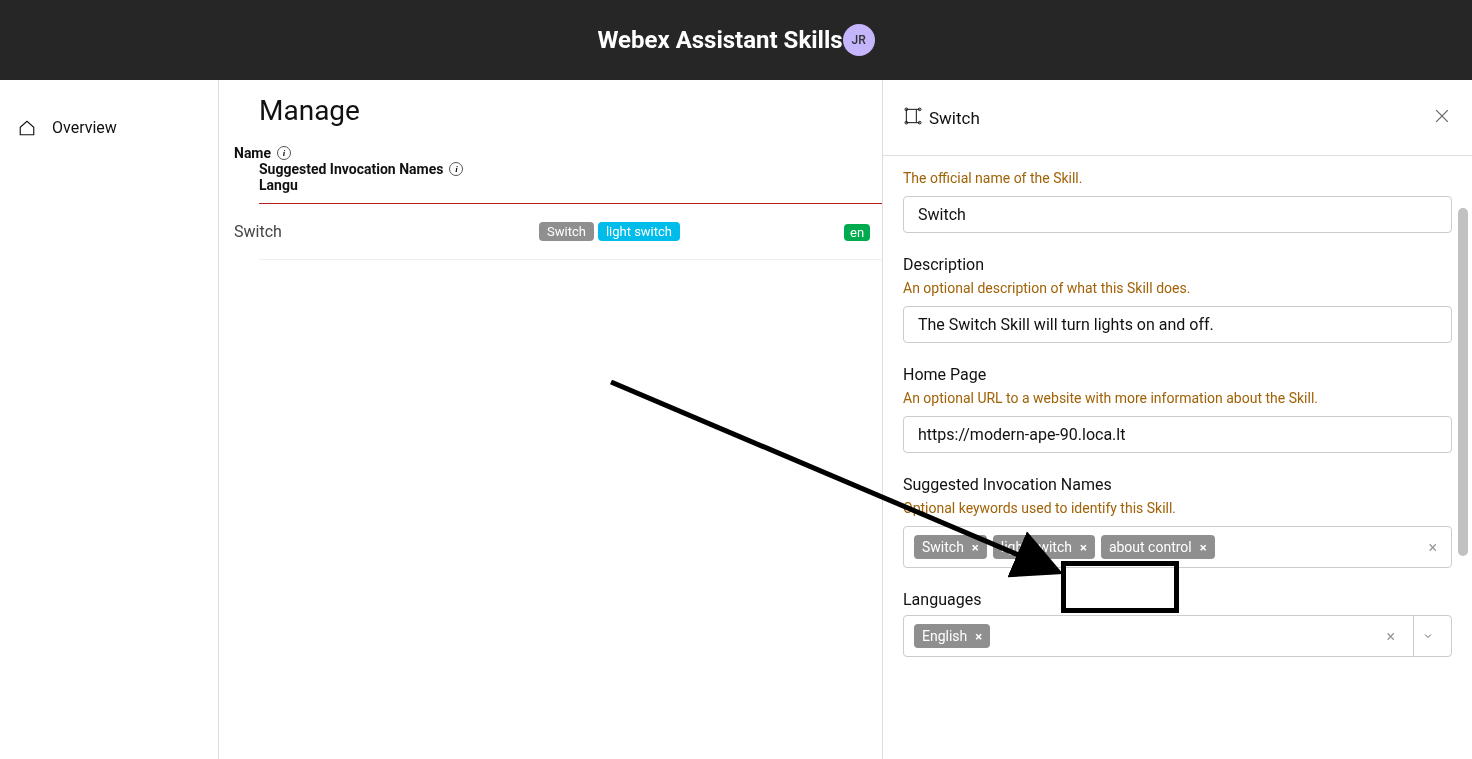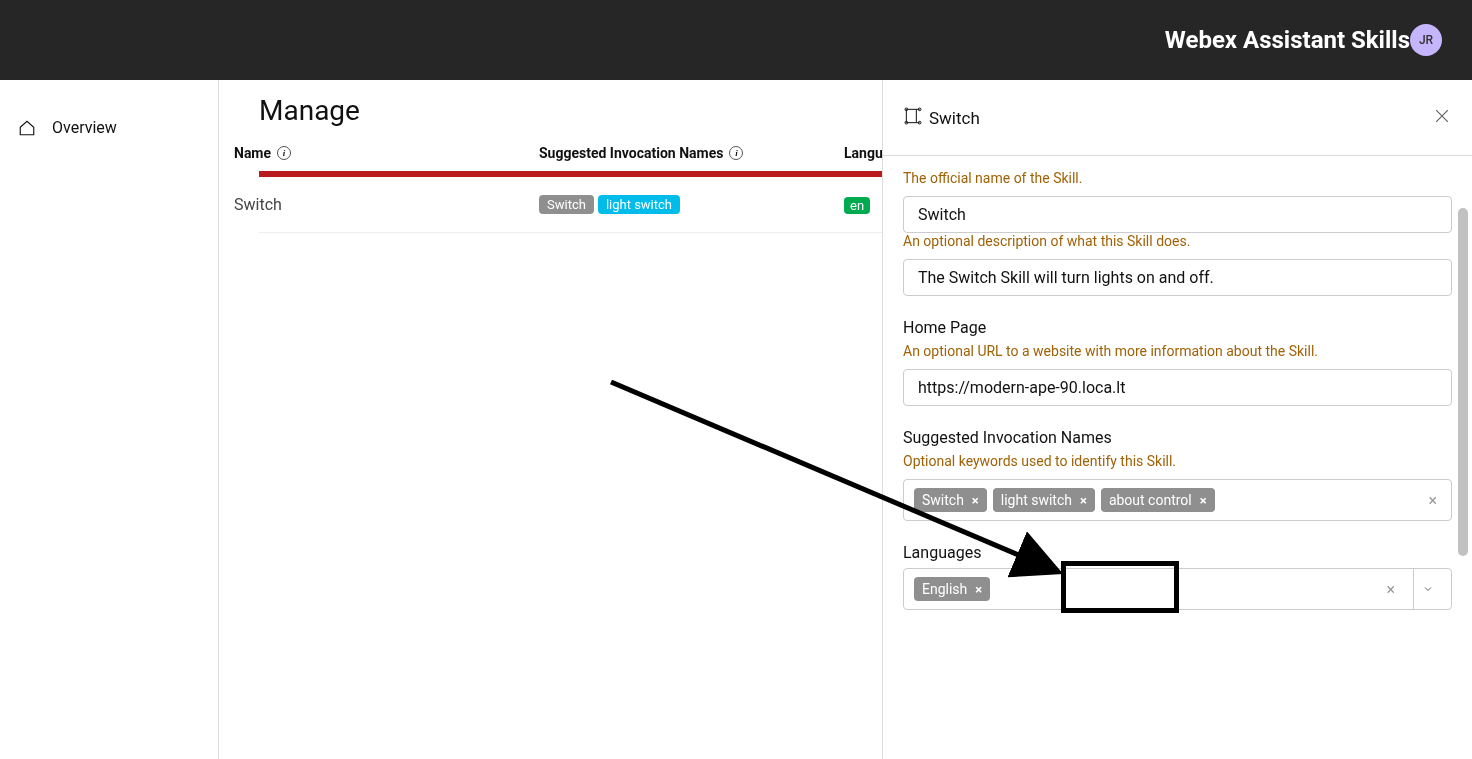--- a/index.html
+++ b/index.html
@@ -1,32 +1,32 @@
 <!DOCTYPE html>
 <html><head>
   <meta charset="utf-8">
   <style>
     * { margin: 0; padding: 0; box-sizing: border-box; }
     body { font-family: -apple-system, BlinkMacSystemFont, "Segoe UI", Roboto, Helvetica, Arial, sans-serif; background:#fff; color:#111; }
 
-    .header { background:#262626; color:#fff; height:80px; display:flex; align-items:center; justify-content:flex-end; padding:16px 30px; }
+    .header { background:#262626; color:#fff; height:80px; display:flex; align-items:center; justify-content:center; padding:16px 30px; }
     .header-title { font-size:24px; font-weight:700; }
     .avatar { width:32px; height:32px; border-radius:50%; background:#c4b5fd; color:#333; display:flex; align-items:center; justify-content:center; font-size:12px; font-weight:500; }
 
     .container { display:flex; height:calc(100vh - 80px); }
 
     .sidebar { width:219px; border-right:1px solid #ddd; padding-top:28px; padding-left:18px; }
     .sidebar-item { display:flex; align-items:center; gap:16px; padding:10px 0; cursor:pointer; font-size:16px; color:#111; }
     .sidebar-icon { width:18px; height:18px; display:flex; align-items:center; justify-content:center; }
     .sidebar-icon svg { width:18px; height:18px; stroke:#111; fill:none; stroke-width:1.5; }
 
     .main { flex:1; position:relative; padding-left:40px; padding-right:21px; }
     .manage-title { font-size:28px; font-weight:400; margin-top:14px; margin-bottom:18px; color:#111; }
 
-    .table-header { display:flex; border-bottom:6px solid #b91c1c; padding-bottom:10px; }
+    .table-header { display:flex; border-bottom:1px solid #b91c1c; padding-bottom:10px;flex-direction:column; }
     .col-name { width:305px; display:flex; align-items:center; gap:6px; font-size:14px; font-weight:700; }
     .col-invoc { width:305px; display:flex; align-items:center; gap:6px; font-size:14px; font-weight:700; }
     .col-lang { width:150px; font-size:14px; font-weight:700; }
     .info-icon { width:14px; height:14px; border:1px solid #555; border-radius:50%; display:inline-flex; align-items:center; justify-content:center; font-size:9px; font-style:italic; font-family:Georgia,serif; }
 
     .table-row { display:flex; padding:18px 0; border-bottom:1px solid #eee; }
     .row-name { width:305px; font-size:16px; color:#444; }
     .row-invoc { width:305px; display:flex; gap:4px; }
     .row-lang { width:150px; }
     .chip { display:inline-flex; align-items:center; padding:2px 8px; border-radius:4px; font-size:13px; color:#fff; }
@@ -128,20 +128,21 @@
           <svg viewBox="0 0 24 24">
               <path d="M5 5 L19 19 M19 5 L5 19"></path>
             </svg>
         </span>
       </div>
 
       <div class="drawer-body">
         <div class="form-subtext">The official name of the Skill.</div>
         <input class="input" value="Switch" style="">
 
+        <div class="form-label">Description</div>
         <div class="form-subtext">An optional description of what this Skill does.</div>
         <input class="input" value="The Switch Skill will turn lights on and off." style="">
 
         <div class="form-label">Home Page</div>
         <div class="form-subtext">An optional URL to a website with more information about the Skill.</div>
         <input class="input" value="https://modern-ape-90.loca.lt" style="">
 
         <div class="form-label">Suggested Invocation Names</div>
         <div class="form-subtext">Optional keywords used to identify this Skill.</div>
         <div class="tag-input" style="position:relative;">

